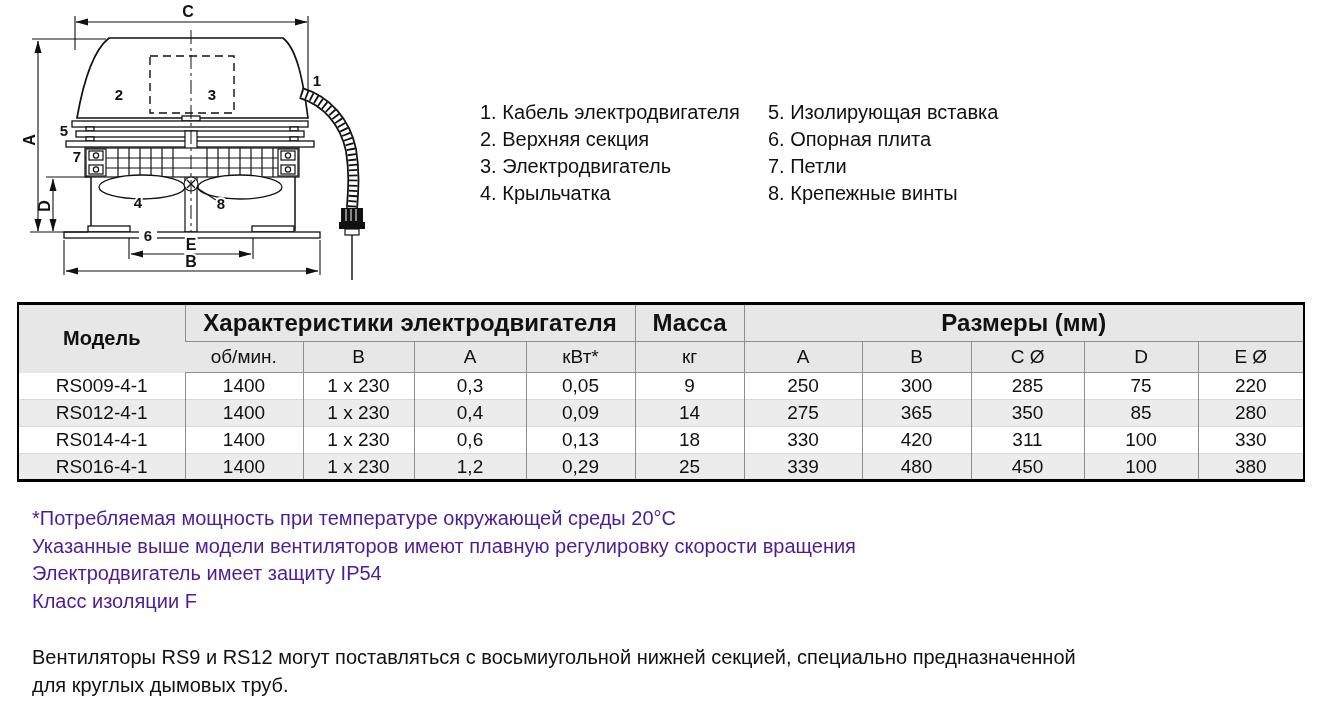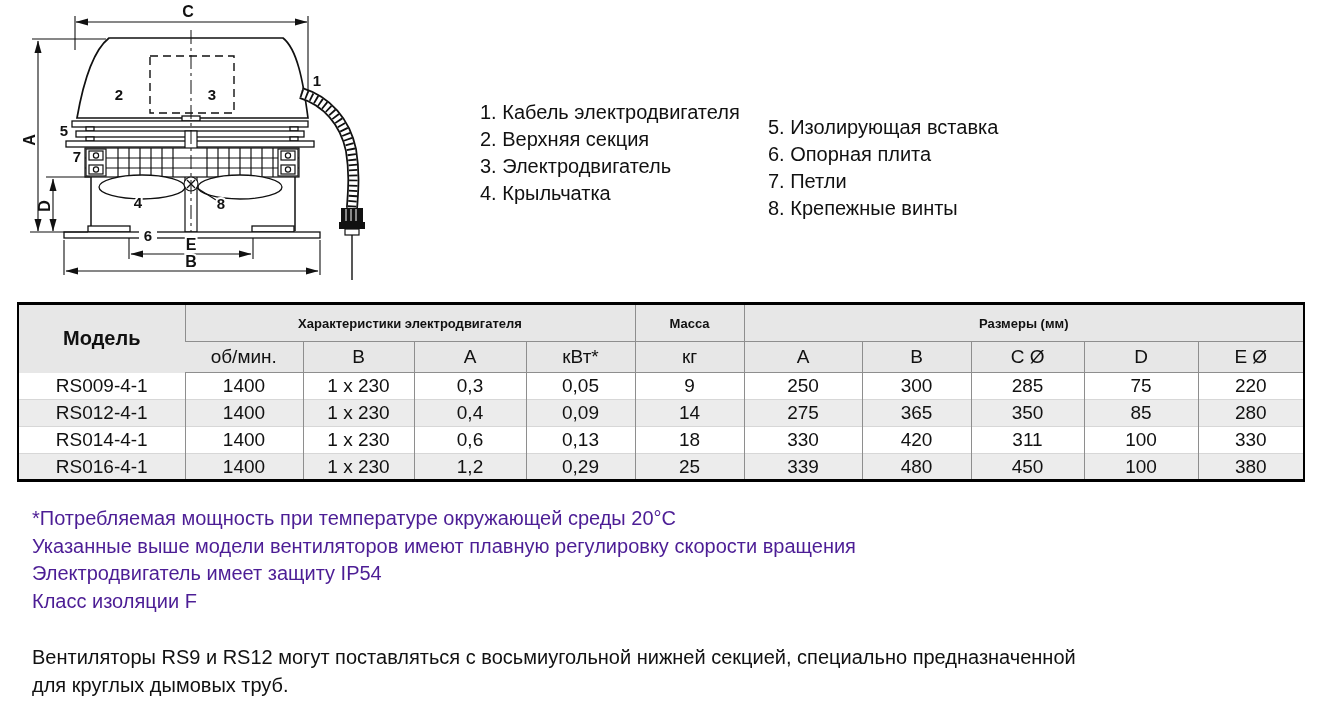--- a/index.html
+++ b/index.html
@@ -13,31 +13,31 @@
   
   .diagram { position:absolute; left:0; top:0; }
   .diagram text { font-family:"Liberation Sans", sans-serif; fill:#111; }
   .dimlbl { font-size:16px; font-weight:bold; }
   .partlbl { font-size:15px; font-weight:bold; }
   .halo { stroke:#fff; stroke-width:4px; paint-order:stroke fill; }
 
   
   .legend { position:absolute; top:99px; font-size:20px; line-height:27px; color:#111; }
   .legend-col1 { left:480px; }
-  .legend-col2 { left:768px;margin-top:15px; }
+  .legend-col2 { left:768px; }
 
   
   table.spec {
     position:absolute; left:17px; top:302px; width:1286px;
     border-collapse:collapse; table-layout:fixed;
     border:2px solid #000; border-top:3px solid #000; border-bottom:3px solid #000;
     font-size:19px; color:#111;
   }
   table.spec th, table.spec td { text-align:center; vertical-align:middle; padding:0; }
-  table.spec th.group { font-size:13px; font-weight:bold; height:38px;
+  table.spec th.group { font-size:24px; font-weight:bold; height:38px;
     background:#e7e7e7; border-bottom:1px solid #8e8e8e; }
   table.spec th.model { font-size:20px; font-weight:bold; background:#e7e7e7; }
   table.spec tr.subhead th { font-weight:normal; height:31px; background:#e7e7e7;
     border-bottom:1px solid #8e8e8e; }
   table.spec th + th, table.spec td + td { border-left:1px solid #8e8e8e; }
   table.spec tbody td { height:27px; }
   table.spec tbody tr + tr td { border-top:1px solid #d7d7d7; }
   table.spec tbody tr:nth-child(even) td { background:#ececec; }
 
   

